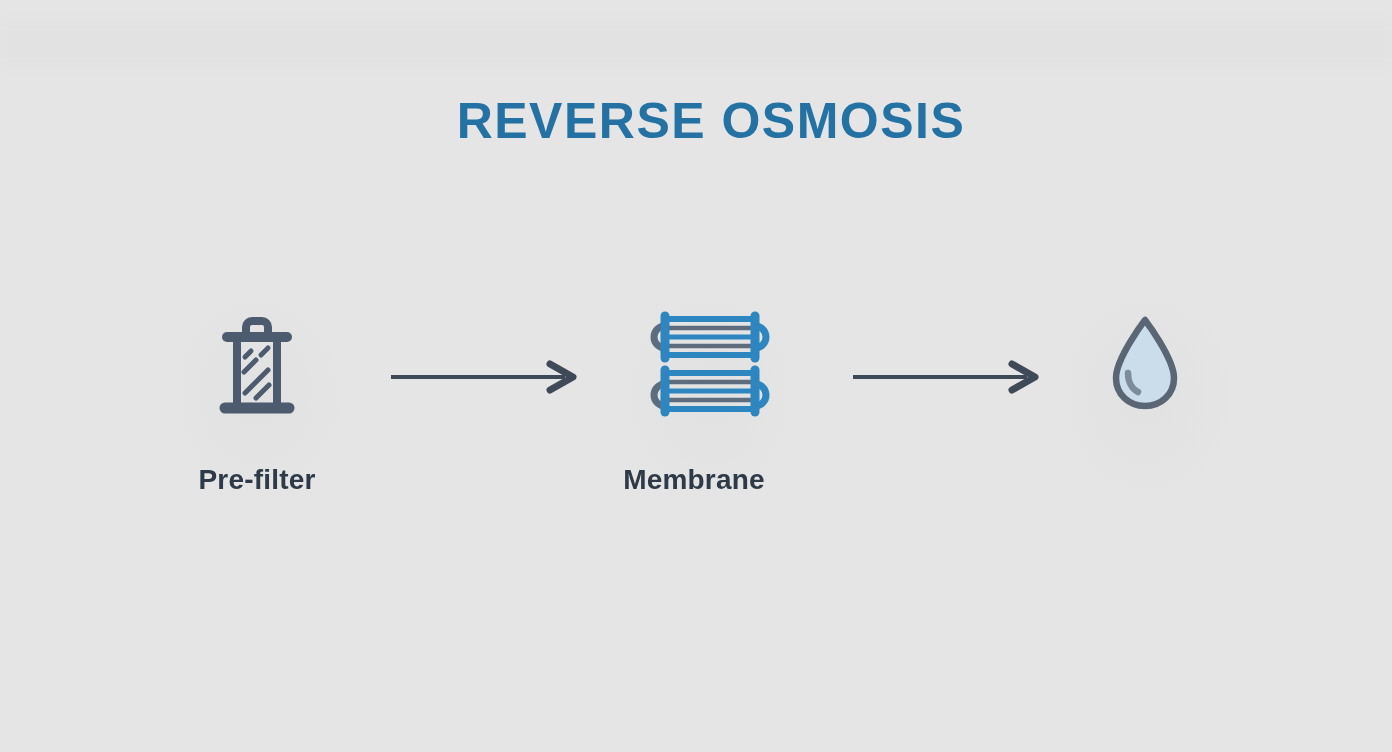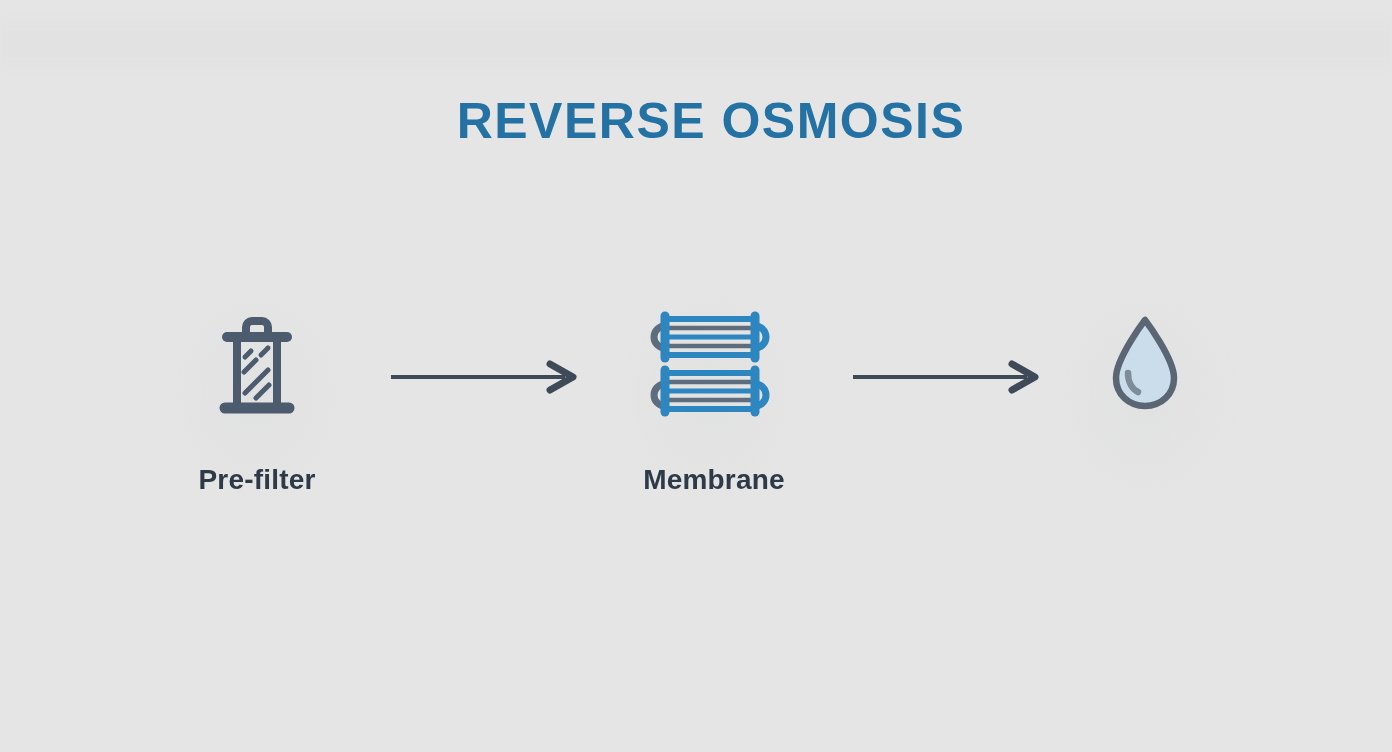--- a/index.html
+++ b/index.html
@@ -124,15 +124,15 @@
       <path d="M163,8 L186,21 L163,34" stroke-width="7" stroke-linecap="round" stroke-linejoin="round"></path>
     </g>
   </svg>
 
   <svg class="stage-icon" style="left:1104px; top:314px;" width="82" height="100" viewBox="0 0 82 100">
     <path d="M41,6 C41,6 12,44 12,64 C12,80.5 25,92 41,92 C57,92 70,80.5 70,64 C70,44 41,6 41,6 Z" fill="#CBDCEB" stroke="#5A6673" stroke-width="6.5" stroke-linejoin="round"></path>
     <path d="M24,59 C24,68 28,75 34,78" fill="none" stroke="#7E8C9A" stroke-width="6.5" stroke-linecap="round"></path>
   </svg>
 
   <div class="stage-label" style="left:147px;">Pre-filter</div>
-  <div class="stage-label" style="left:604px;">Membrane</div>
+  <div class="stage-label" style="left:584px;">Membrane</div>
 
 </div>
 
 </body></html>

